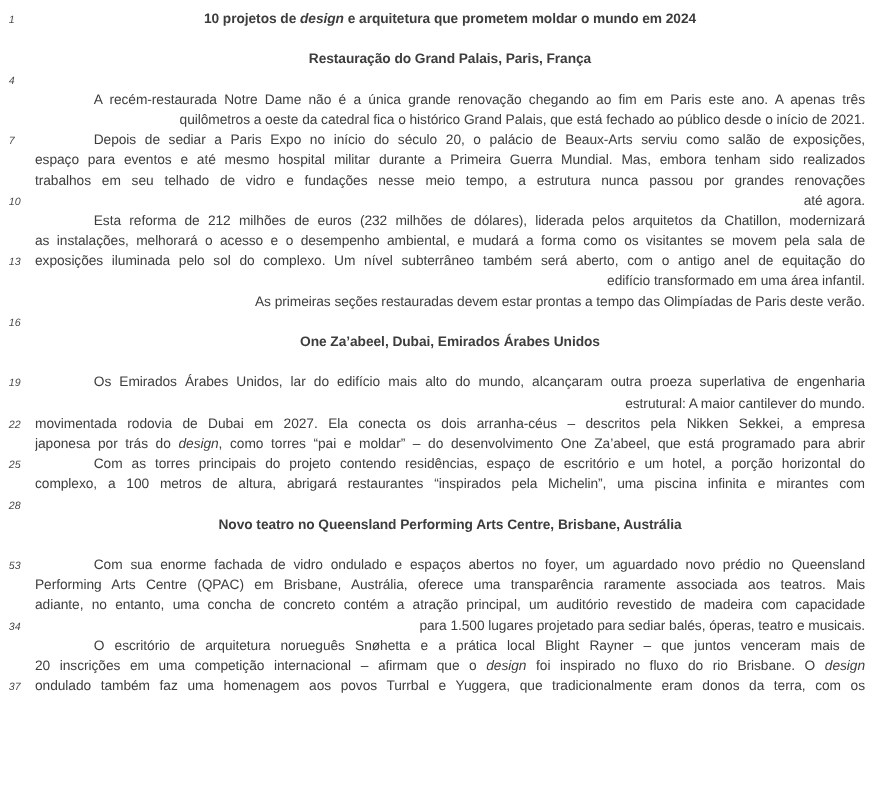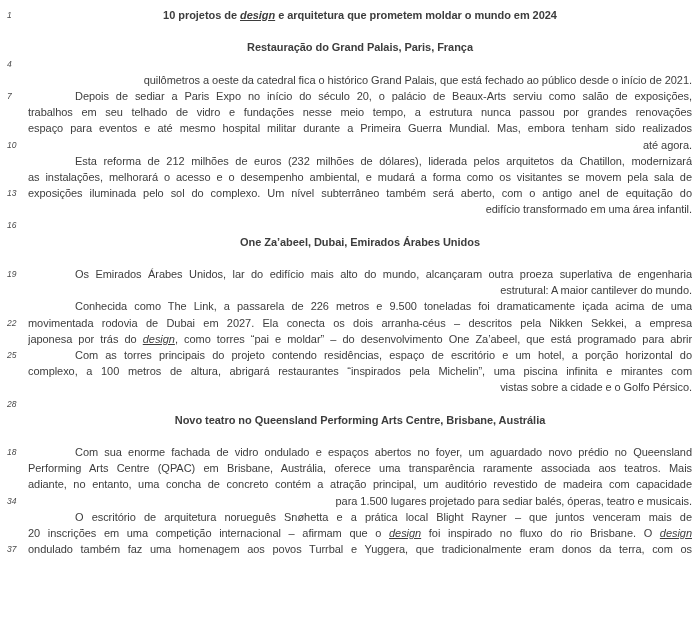--- a/index.html
+++ b/index.html
@@ -34,21 +34,21 @@
     text-align:right;
   }
   .row.just .txt { text-align:justify; text-align-last:justify; }
   .row.ind  .txt { text-indent:47px; }
   .row.title .txt, .row.heading .txt {
     font-weight:bold;
     text-align:center;
     text-align-last:center;
     text-indent:0;
   }
-  .it { font-style:italic;text-decoration:underline; }
+  .it { font-style:italic; }
   .num {
     position:absolute;
     left:-21px; top:4px;
     font-size:8.5px;
     font-style:italic;
     letter-spacing:0;
     line-height:1;
     color:#4b4b4b;
   }
 </style>
@@ -61,93 +61,93 @@
         <span class="num">1</span>
         <span class="txt"><span>10 projetos de </span><span class="it">design</span><span> e arquitetura que prometem moldar o mundo em 2024</span></span>
       </div>
       <div class="row blank"></div>
       <div class="row heading">
         <span class="txt"><span>Restauração do Grand Palais, Paris, França</span></span>
       </div>
       <div class="row blank">
         <span class="num">4</span>
       </div>
+      <div class="row body just ind">
+        <span class="txt"><span>A recém-restaurada Notre Dame não é a única grande renovação chegando ao fim em Paris este ano. A apenas três</span></span>
+      </div>
       <div class="row body">
         <span class="txt"><span>quilômetros a oeste da catedral fica o histórico Grand Palais, que está fechado ao público desde o início de 2021.</span></span>
       </div>
       <div class="row body just ind">
         <span class="num">7</span>
         <span class="txt"><span>Depois de sediar a Paris Expo no início do século 20, o palácio de Beaux-Arts serviu como salão de exposições,</span></span>
       </div>
       <div class="row body just">
-        <span class="txt"><span>trabalhos em seu telhado de vidro e fundações nesse meio tempo, a estrutura nunca passou por grandes renovações</span></span>
+        <span class="txt"><span>espaço para eventos e até mesmo hospital militar durante a Primeira Guerra Mundial. Mas, embora tenham sido realizados</span></span>
       </div>
       <div class="row body just">
-        <span class="txt"><span>espaço para eventos e até mesmo hospital militar durante a Primeira Guerra Mundial. Mas, embora tenham sido realizados</span></span>
+        <span class="txt"><span>trabalhos em seu telhado de vidro e fundações nesse meio tempo, a estrutura nunca passou por grandes renovações</span></span>
       </div>
       <div class="row body">
         <span class="num">10</span>
         <span class="txt"><span>até agora.</span></span>
       </div>
       <div class="row body just ind">
         <span class="txt"><span>Esta reforma de 212 milhões de euros (232 milhões de dólares), liderada pelos arquitetos da Chatillon, modernizará</span></span>
       </div>
       <div class="row body just">
         <span class="txt"><span>as instalações, melhorará o acesso e o desempenho ambiental, e mudará a forma como os visitantes se movem pela sala de</span></span>
       </div>
       <div class="row body just">
         <span class="num">13</span>
         <span class="txt"><span>exposições iluminada pelo sol do complexo. Um nível subterrâneo também será aberto, com o antigo anel de equitação do</span></span>
       </div>
       <div class="row body">
         <span class="txt"><span>edifício transformado em uma área infantil.</span></span>
       </div>
+      <div class="row body ind">
+        <span class="txt"><span>As primeiras seções restauradas devem estar prontas a tempo das Olimpíadas de Paris deste verão.</span></span>
+      </div>
       <div class="row blank">
         <span class="num">16</span>
       </div>
       <div class="row heading">
         <span class="txt"><span>One Za’abeel, Dubai, Emirados Árabes Unidos</span></span>
       </div>
       <div class="row blank"></div>
       <div class="row body just ind">
         <span class="num">19</span>
         <span class="txt"><span>Os Emirados Árabes Unidos, lar do edifício mais alto do mundo, alcançaram outra proeza superlativa de engenharia</span></span>
       </div>
       <div class="row body">
         <span class="txt"><span>estrutural: A maior cantilever do mundo.</span></span>
-      </div>
-      <div class="row body just ind">
-        <span class="txt"><span>Conhecida como The Link, a passarela de 226 metros e 9.500 toneladas foi dramaticamente içada acima de uma</span></span>
       </div>
       <div class="row body just">
         <span class="num">22</span>
         <span class="txt"><span>movimentada rodovia de Dubai em 2027. Ela conecta os dois arranha-céus – descritos pela Nikken Sekkei, a empresa</span></span>
       </div>
       <div class="row body just">
         <span class="txt"><span>japonesa por trás do </span><span class="it">design</span><span>, como torres “pai e moldar” – do desenvolvimento One Za’abeel, que está programado para abrir</span></span>
       </div>
       <div class="row body just ind">
         <span class="num">25</span>
         <span class="txt"><span>Com as torres principais do projeto contendo residências, espaço de escritório e um hotel, a porção horizontal do</span></span>
       </div>
       <div class="row body just">
         <span class="txt"><span>complexo, a 100 metros de altura, abrigará restaurantes “inspirados pela Michelin”, uma piscina infinita e mirantes com</span></span>
       </div>
-      <div class="row body">
-        <span class="txt"><span>vistas sobre a cidade e o Golfo Pérsico.</span></span>
-      </div>
       <div class="row blank">
         <span class="num">28</span>
       </div>
       <div class="row heading">
         <span class="txt"><span>Novo teatro no Queensland Performing Arts Centre, Brisbane, Austrália</span></span>
       </div>
       <div class="row blank"></div>
       <div class="row body just ind">
-        <span class="num">18</span>
+        <span class="num">53</span>
         <span class="txt"><span>Com sua enorme fachada de vidro ondulado e espaços abertos no foyer, um aguardado novo prédio no Queensland</span></span>
       </div>
       <div class="row body just">
         <span class="txt"><span>Performing Arts Centre (QPAC) em Brisbane, Austrália, oferece uma transparência raramente associada aos teatros. Mais</span></span>
       </div>
       <div class="row body just">
         <span class="txt"><span>adiante, no entanto, uma concha de concreto contém a atração principal, um auditório revestido de madeira com capacidade</span></span>
       </div>
       <div class="row body">
         <span class="num">34</span>

